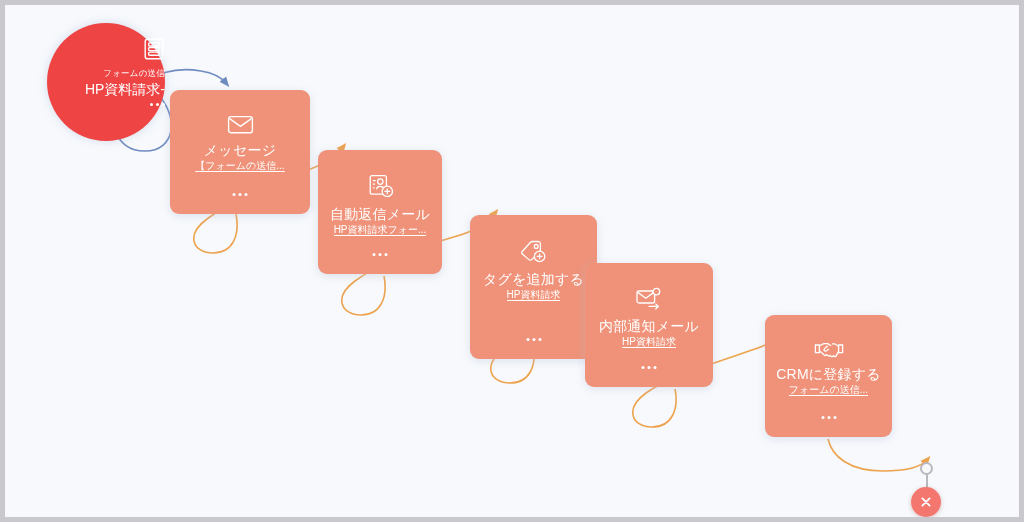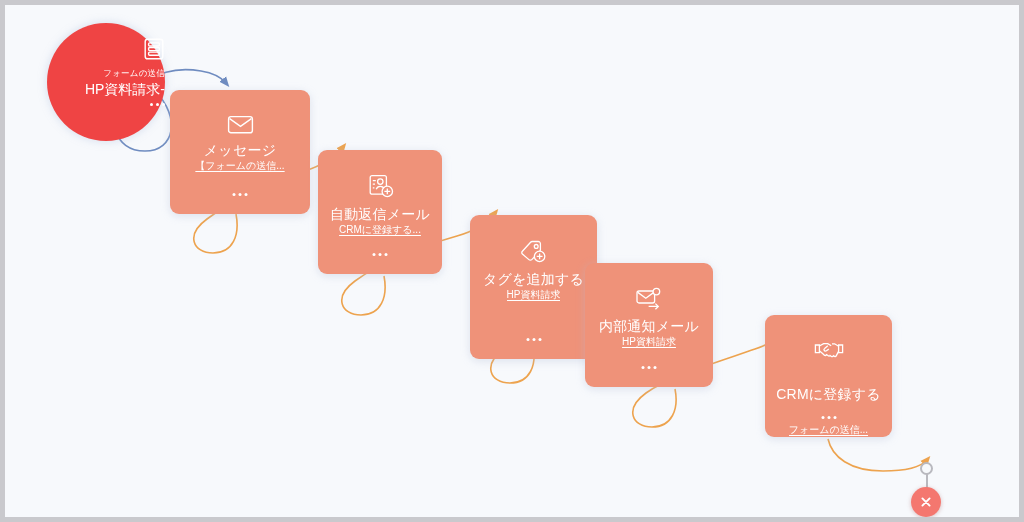--- a/index.html
+++ b/index.html
@@ -145,21 +145,21 @@
         <path d="M3.2,3.4 a1.8,1.8 0 0 1 1.8,-1.8 h12.6 a1.8,1.8 0 0 1 1.8,1.8
                  v9.4 M19.4,16.6 v1.8 a1.8,1.8 0 0 1 -1.8,1.8 H5 a1.8,1.8 0 0 1 -1.8,-1.8 V3.4"></path>
         <circle cx="13.3" cy="7.6" r="2.7"></circle>
         <path d="M9.2,15.3 a4.3,4.3 0 0 1 8.2,0"></path>
         <path d="M5.8,6.6 h3.0 M5.8,10.2 h2.2 M5.8,13.8 h1.6"></path>
         <circle cx="20.3" cy="17.4" r="5.2" fill="#ef9279"></circle>
         <path d="M20.3,14.5 v5.8 M17.4,17.4 h5.8"></path>
       </svg>
     </span>
     <span class="nd-title">自動返信メール</span>
-    <span class="nd-sub">CRMに登録する...</span>
+    <span class="nd-sub">HP資料請求フォー...</span>
     <span class="nd-dots">
       <i></i>
         <i></i>
         <i></i>
     </span>
   </div>
 
   <div class="card-node" style="left:465px;top:210px;width:127px;height:144px;">
     <span class="nd-icon">
       <svg width="27" height="25" viewBox="0 0 27 25" fill="none" stroke="#ffffff" stroke-width="1.3">
@@ -193,21 +193,21 @@
     </span>
     <span class="nd-title">内部通知メール</span>
     <span class="nd-sub">HP資料請求</span>
     <span class="nd-dots">
       <i></i>
         <i></i>
         <i></i>
     </span>
   </div>
 
-  <div class="card-node" style="left:760px;top:310px;width:127px;height:122px;justify-content:space-between;">
+  <div class="card-node" style="left:760px;top:310px;width:127px;height:122px;">
     <span class="nd-icon">
       <svg width="30" height="20" viewBox="0 0 30 20" fill="none" stroke="#ffffff" stroke-width="1.3">
         <path d="M1.4,6.0 h4.0 v7.6 h-4.0 z"></path>
         <path d="M24.6,6.0 h4.0 v7.6 h-4.0 z"></path>
         <path d="M5.4,7.0 L9.6,4.6 h4.2 l3.4,2.2"></path>
         <path d="M24.6,7.2 L20.6,4.8 h-2.6"></path>
         <path d="M5.6,12.0 l3.0,2.6 1.8,1.6 a1.3,1.3 0 0 0 1.9,-0.2
                  l0.3,-0.4 1.6,1.2 a1.2,1.2 0 0 0 1.8,-0.3
                  l1.4,1.0 a1.2,1.2 0 0 0 1.7,-0.4 l0.2,-0.4
                  1.3,0.7 a1.2,1.2 0 0 0 1.6,-0.5 L24.6,12.4"></path>

